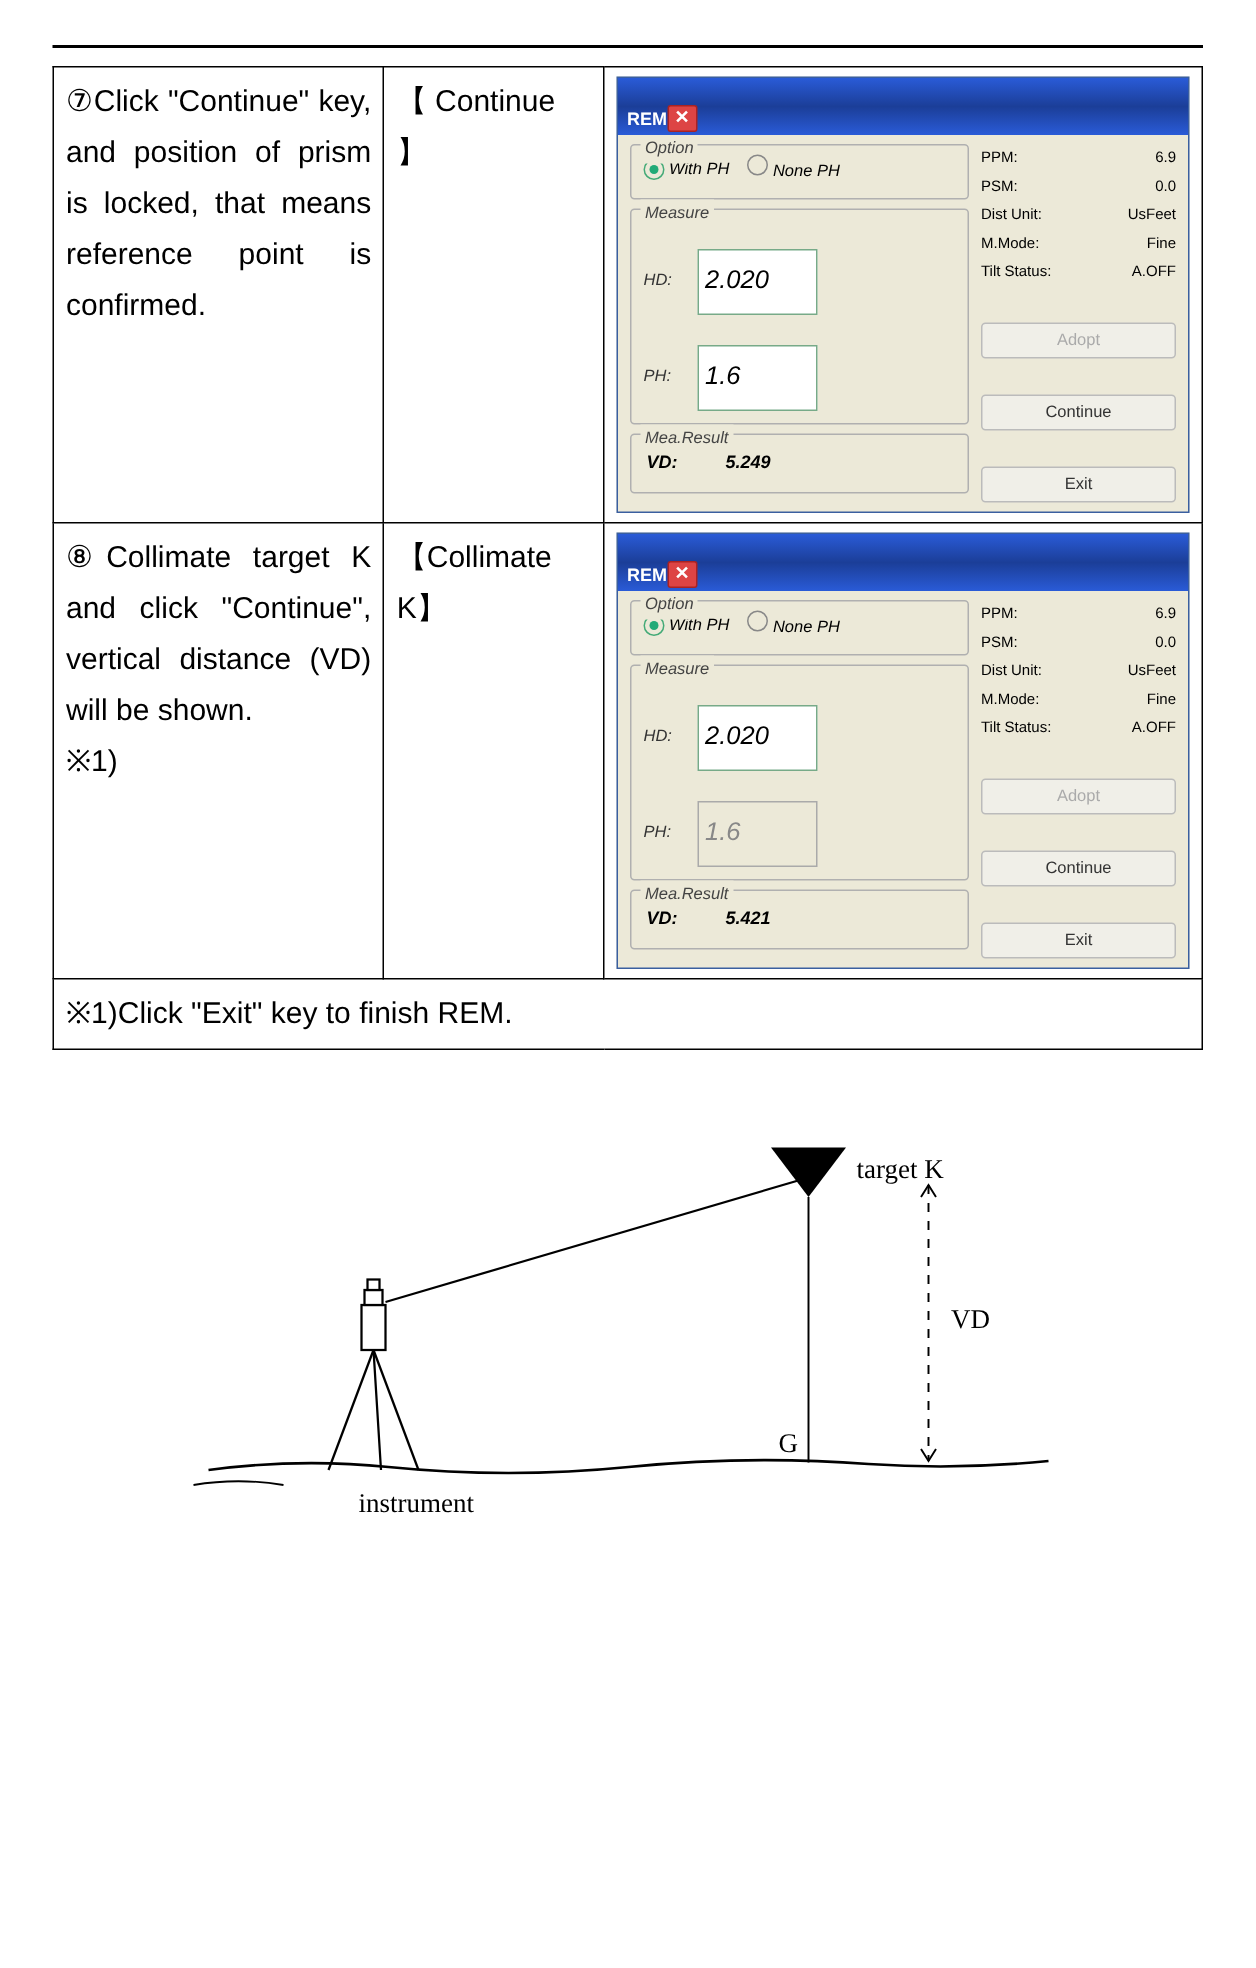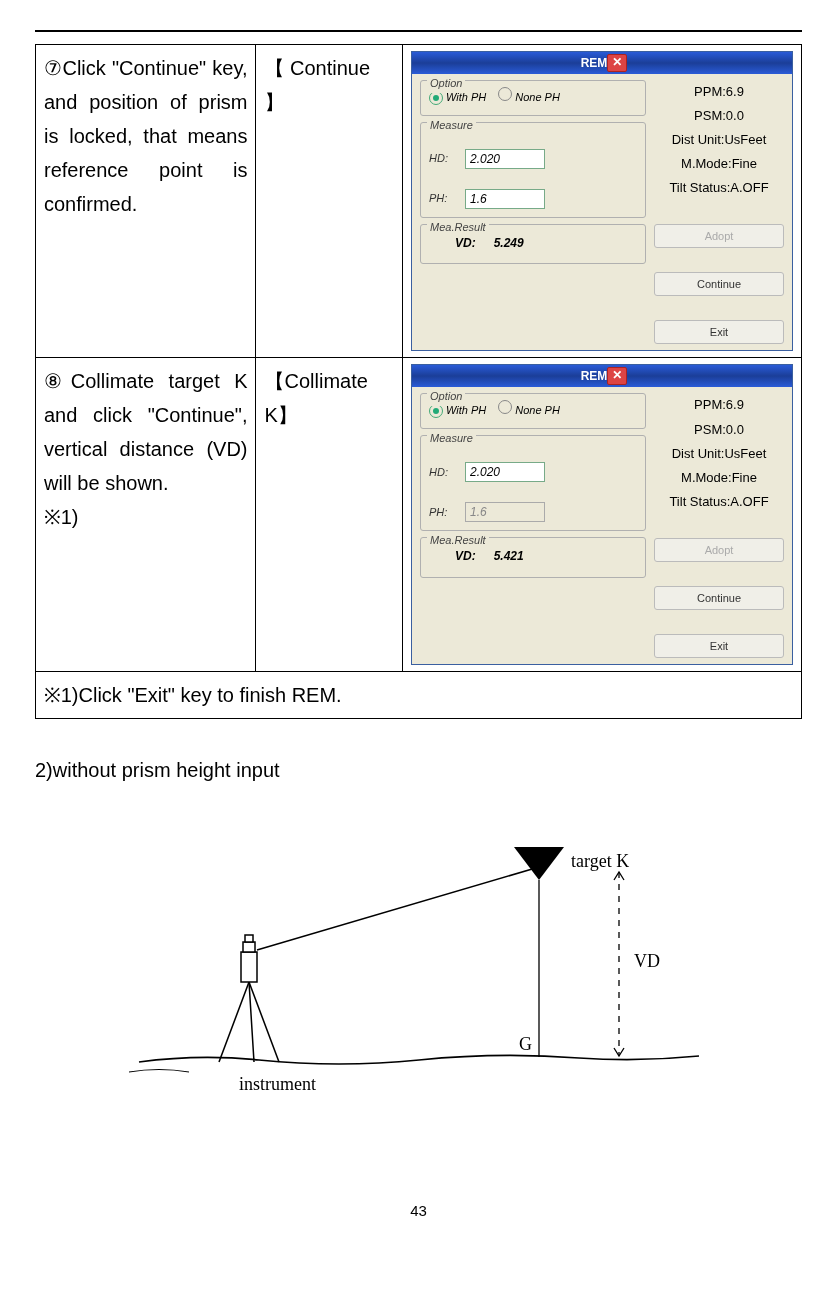--- a/index.html
+++ b/index.html
@@ -44,22 +44,22 @@
     background: #ece9d8;
     font-family: Tahoma, Arial, sans-serif;
     font-size: 11px;
     color: #000;
   }
   .titlebar {
     height: 22px;
     background: linear-gradient(to bottom, #2a5bd7 0%, #1b3e98 50%, #2a5bd7 100%);
     display: flex;
     align-items: center;
-    justify-content: center;
-    padding: 0 2px 0 6px;
+    justify-content: flex-start;
+    padding: 16px 2px 0 6px;
     color: #fff;
     font-weight: bold;
     font-size: 12px;
   }
   .closebox {
     width: 18px; height: 16px;
     background: #d44; border: 1px solid #a22;
     color: #fff; font-size: 12px; line-height: 14px;
     text-align: center; border-radius: 2px;
   }
@@ -93,25 +93,25 @@
     margin-right: 3px;
   }
   .radio-dot.sel::after {
     content: ""; width: 6px; height: 6px; background: #2a7; border-radius: 50%;
   }
   .radio-dot.unsel { border-color: #888; }
   .fieldrow { display: flex; align-items: center; margin-top: 20px; gap: 6px; }
   .fieldrow label { width: 30px; font-size: 11px; color: #333; }
   .txt {
     border: 1px solid #7a8; background: #fff; height: 18px; width: 70px;
-    font-size: 12px; padding: 0 4px; display: inline-flex; align-items: center;
+    font-size: 17px; padding: 12px 4px; display: inline-flex; align-items: center;
   }
   .txt.dis { background: #ece9d8; color: #888; border-color: #aaa; }
-  .vd-line { font-weight: bold; font-size: 12px; display: flex; gap: 18px; padding: 2px 2px; margin-left: 24px; }
-  .info-line { display: flex; justify-content: center; font-size: 13px; padding: 1px 0; }
+  .vd-line { font-weight: bold; font-size: 12px; display: flex; gap: 32px; padding: 2px 2px; }
+  .info-line { display: flex; justify-content: space-between; font-size: 10px; padding: 1px 0; }
   .btn {
     border: 1px solid #bbb; background: #f0efe8; height: 22px;
     display: flex; align-items: center; justify-content: center;
     margin-top: 24px; font-size: 11px; color: #333;
     border-radius: 3px;
   }
   .btn.dis { color: #aaa; }
 
   .section-text {
     font-size: 20px;
@@ -274,21 +274,20 @@
         </div>
       </td>
     </tr>
 
     <tr class="footnote-row">
       <td colspan="3">※1)Click "Exit" key to finish REM.</td>
     </tr>
   </tbody>
     </table>
 
-  <div class="section-text">2)without prism height input</div>
 
   <div class="diagram-wrap">
     <svg class="diagram" viewBox="0 0 600 290">
 
       <path d="M20 230 Q80 222 140 228 Q220 236 300 228 Q380 220 460 226 Q520 230 580 224" stroke="#000" fill="none" stroke-width="1.7"></path>
       <path d="M10 240 Q40 235 70 240" stroke="#000" fill="none" stroke-width="1.2"></path>
 
       <g stroke="#000" stroke-width="1.5" fill="none">
         <line x1="130" y1="150" x2="100" y2="230"></line>
         <line x1="130" y1="150" x2="160" y2="230"></line>
@@ -310,14 +309,13 @@
       <polyline points="495,216 500,224 505,216" fill="none" stroke="#000" stroke-width="1.3"></polyline>
       <text x="515" y="135" class="dtext">VD</text>
 
       <line x1="138" y1="118" x2="420" y2="225" stroke="none"></line>
 
       <line x1="420" y1="48" x2="420" y2="225" stroke="#000" stroke-width="1.3"></line>
       <text x="400" y="218" class="dtext">G</text>
     </svg>
   </div>
 
-  <div class="page-num">43</div>
 </div>
 
 </body></html>

